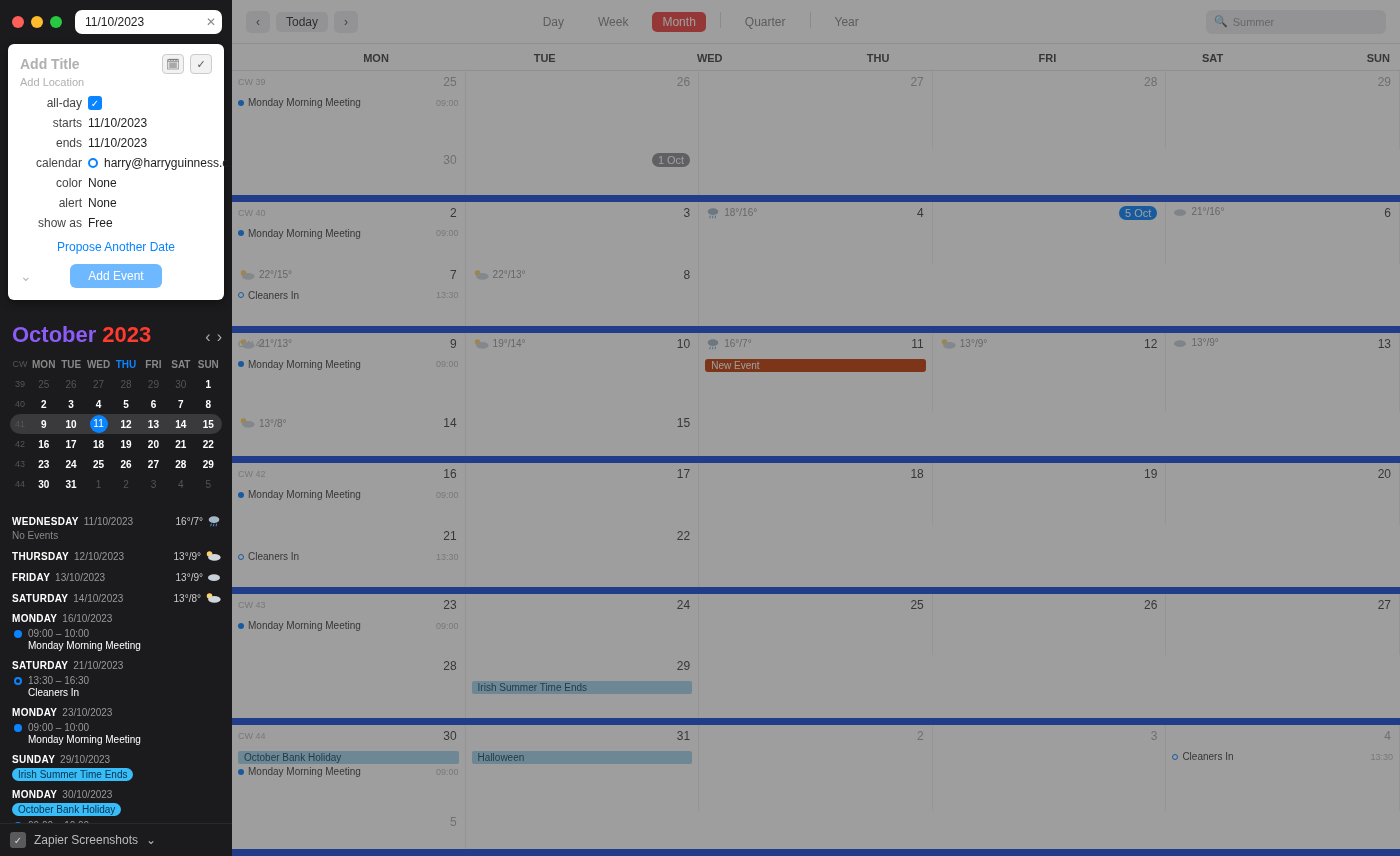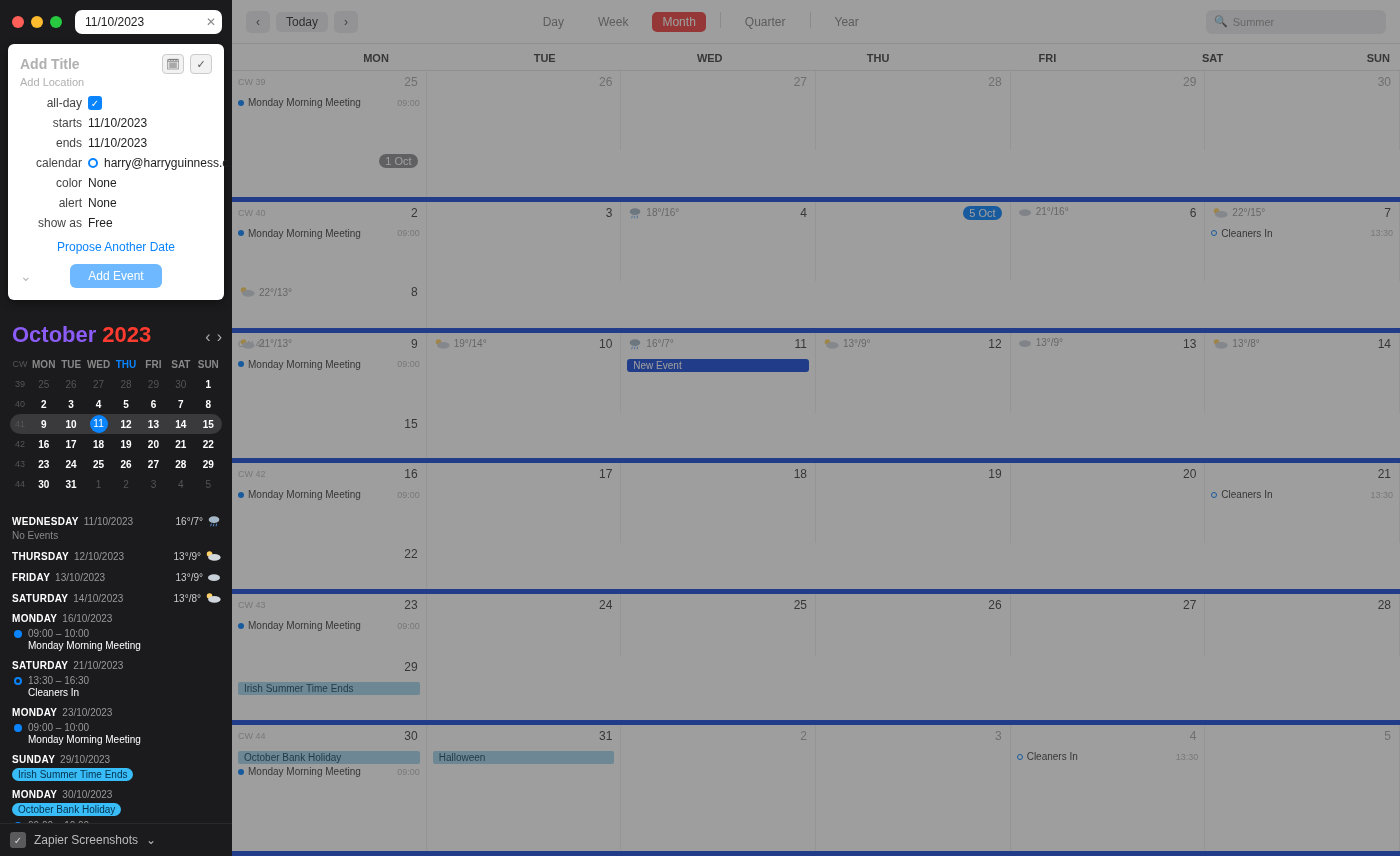--- a/index.html
+++ b/index.html
@@ -79,34 +79,34 @@
 .tb-views { display: flex; gap: 14px; margin-left: auto; margin-right: auto; }
 .tb-view { color: #888; padding: 3px 10px; border-radius: 5px; }
 .tb-view.active { background: #ef4444; color: #fff; }
 .tb-sep { width: 1px; height: 16px; background: #ddd; }
 .tb-search { margin-left: auto; width: 180px; height: 24px; background: #ececee; border-radius: 6px; display: flex; align-items: center; padding: 0 8px; color: #999; gap: 5px; font-size: 11px; }
 
 
 .cal { flex: 1; display: flex; flex-direction: column; }
 .dow-row { display: grid; grid-template-columns: repeat(7, 1fr); border-bottom: 1px solid #e6e6e6; }
 .dow-cell { text-align: right; padding: 8px 10px 6px 0; font-weight: 700; font-size: 11px; color: #444; }
-.week { flex: 1; display: grid; grid-template-columns: repeat(6, 1fr); border-bottom: 5px solid #1d4ed8; position: relative; }
+.week { flex: 1; display: grid; grid-template-columns: repeat(5, 1fr); border-bottom: 7px solid #1d4ed8; position: relative; }
 .daycell { border-right: 1px solid #eee; padding: 4px 6px; position: relative; font-size: 10px; color: #333; overflow: hidden; }
 .daycell .datenum { position: absolute; top: 4px; right: 8px; font-size: 12px; color: #aaa; }
 .daycell.inmonth .datenum { color: #444; }
 .daycell.today-blue .datenum { background: #0a84ff; color: #fff; border-radius: 9px; padding: 1px 6px; font-size: 11px; }
 .cwlabel { position: absolute; top: 6px; left: 6px; font-size: 9px; color: #bbb; }
 .wx-small { position: absolute; top: 4px; left: 6px; font-size: 10px; color: #999; display: flex; align-items: center; gap: 3px; }
 .ev { margin-top: 22px; display: flex; align-items: center; gap: 4px; font-size: 10px; color: #444; }
 .ev.stack { margin-top: 2px; }
 .ev .b { width: 6px; height: 6px; border-radius: 50%; background: #0a84ff; flex-shrink: 0; }
 .ev .b.ring { background: transparent; border: 1.5px solid #0a84ff; width: 6px; height: 6px; }
 .ev .t { flex: 1; white-space: nowrap; overflow: hidden; text-overflow: ellipsis; }
 .ev .tm { color: #bbb; font-size: 9px; }
-.ev-bar { margin-top: 22px; background: #1d4ed8; color: #fff; border-radius: 3px; padding: 1px 6px; font-size: 10px; }
+.ev-bar { margin-top: 22px; background: #c2410c; color: #fff; border-radius: 3px; padding: 1px 6px; font-size: 10px; }
 .ev-banner { margin-top: 22px; background: #a7d6ee; color: #1a4a66; border-radius: 2px; padding: 1px 6px; font-size: 10px; }
 .sel-col { position: absolute; top: 0; left: 0; bottom: 0; background: rgba(120,120,120,.12); pointer-events: none; }
 
 
 .dim { position: absolute; left: 232px; right: 0; top: 0; bottom: 0; background: rgba(40,40,40,.45); pointer-events: none; }
 </style>
 </head>
 <body>
 
 <div class="sidebar">

